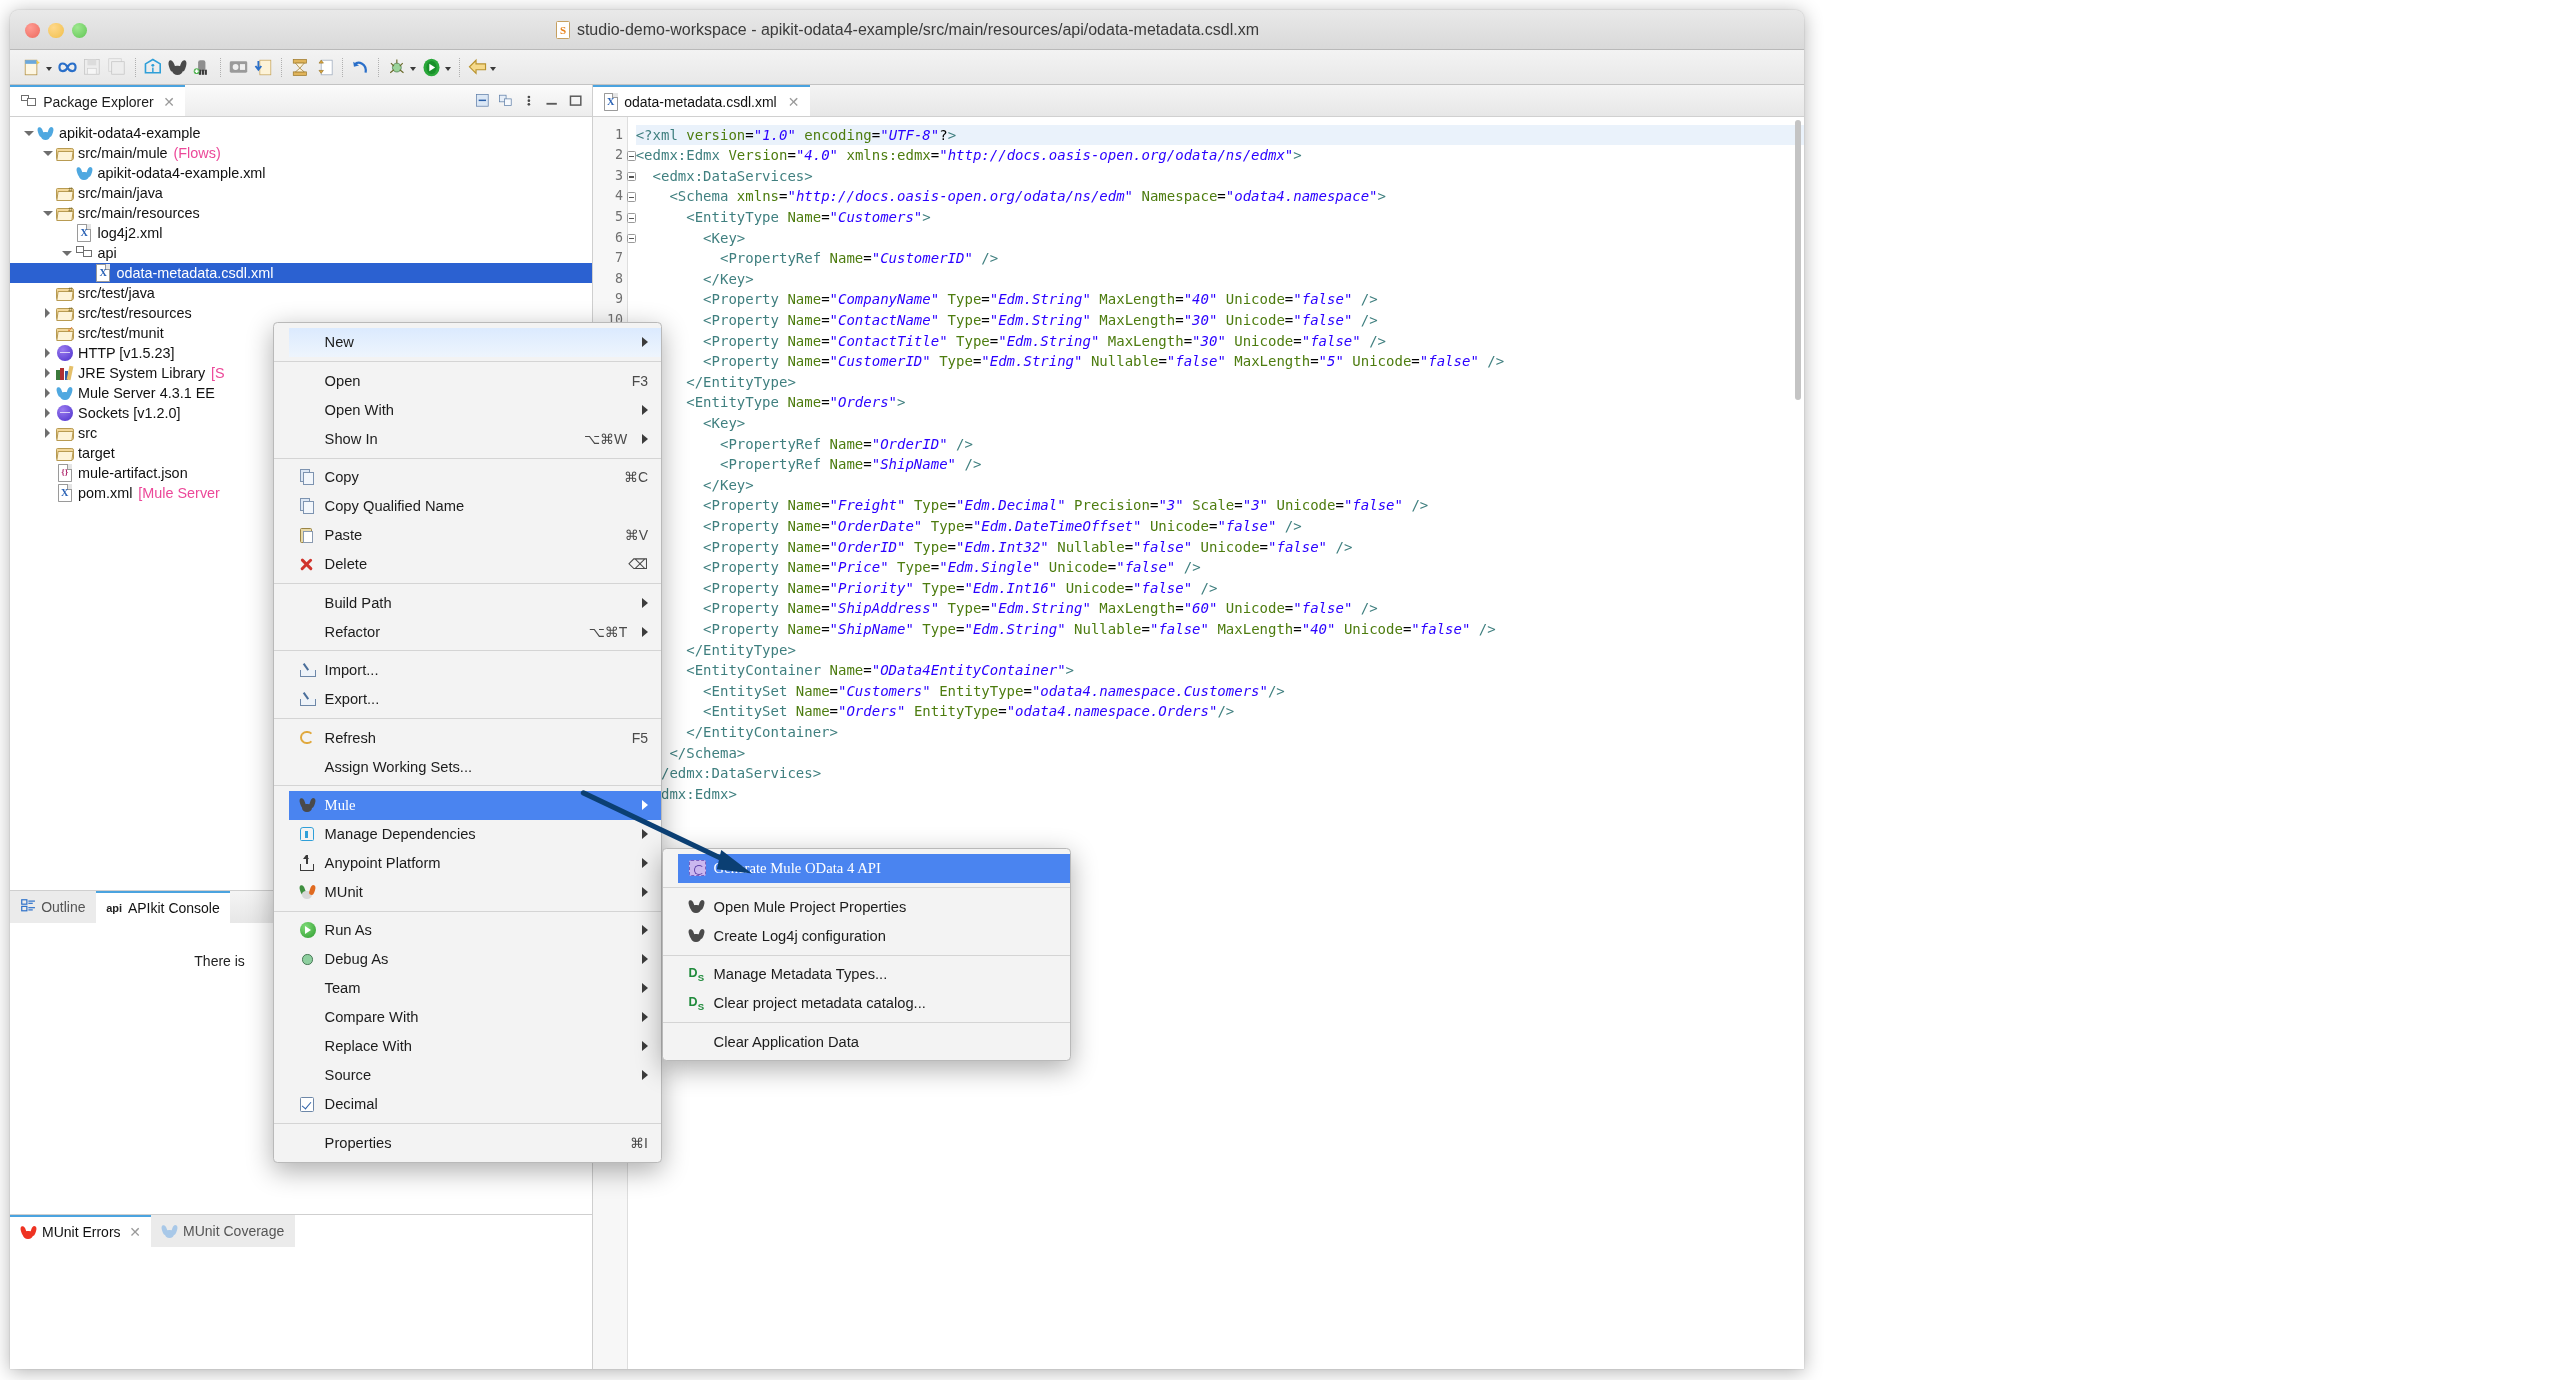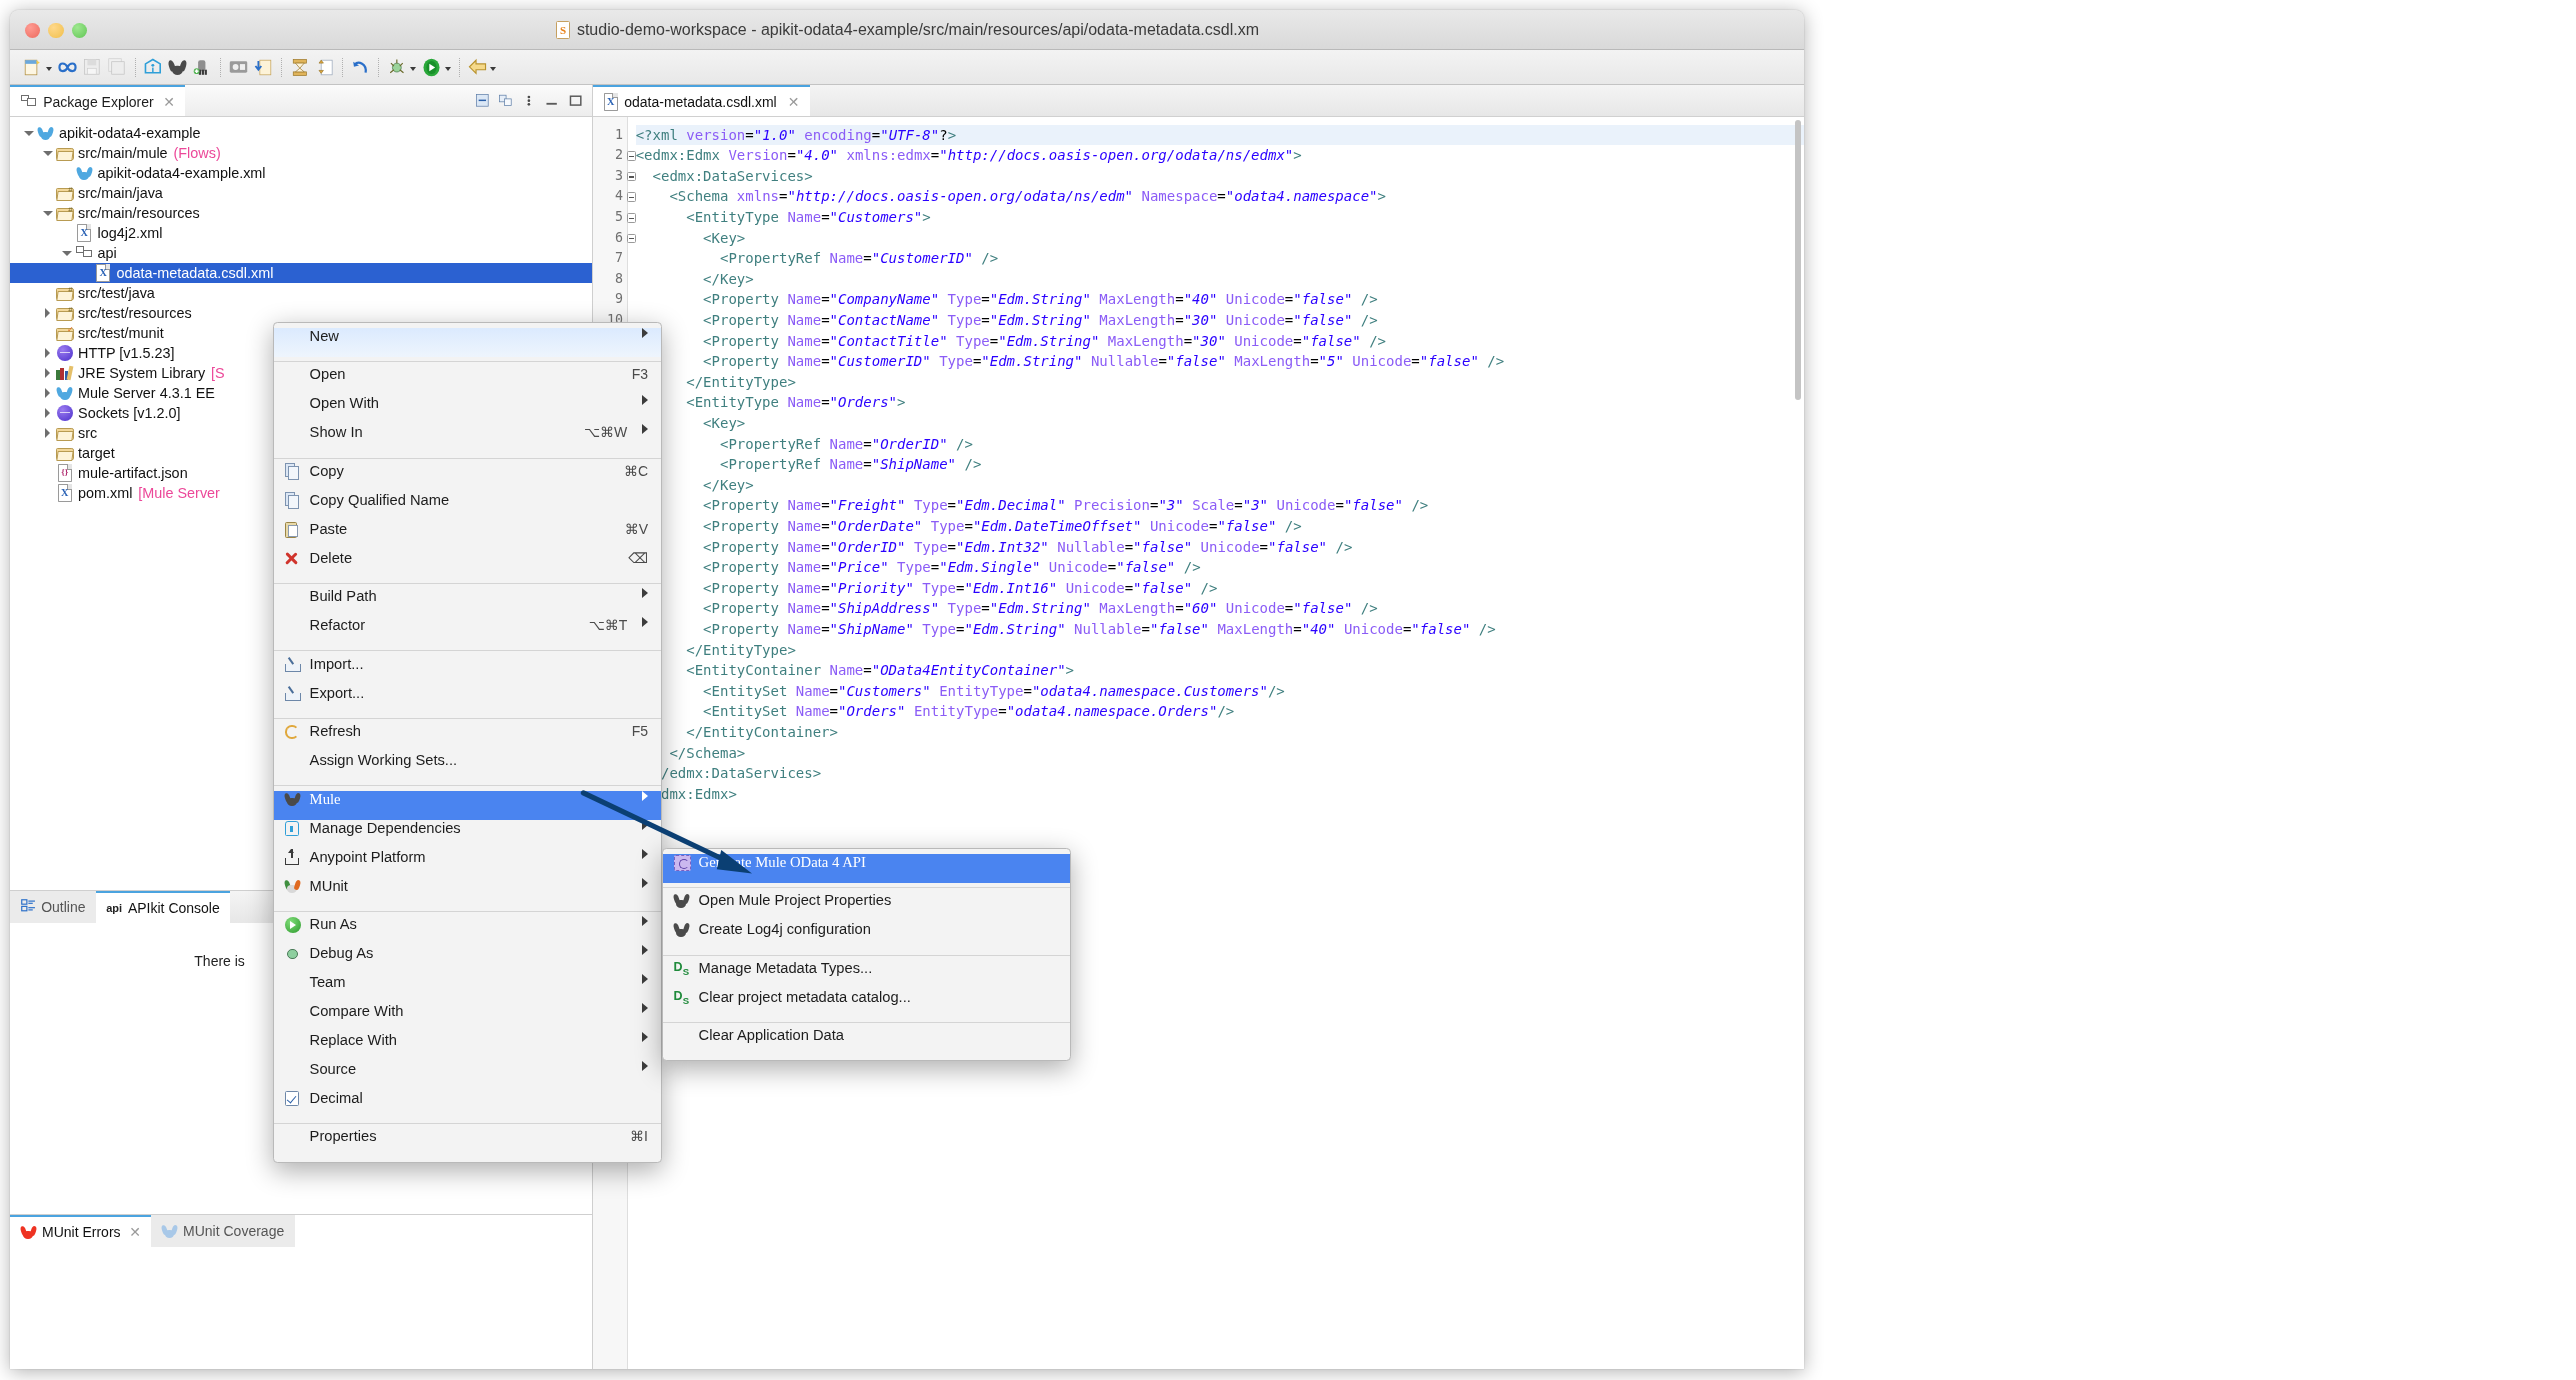--- a/index.html
+++ b/index.html
@@ -188,41 +188,41 @@
   .fold { position:absolute; right:-8.8px; top:5.9px; width:9.6px;height:9.6px;border:0.7px solid #9a9a9a;background:#fff;border-radius:1.5px;}
   .fold:after{content:"";position:absolute;left:1.5px;top:3.7px;width:5.2px;height:1.1px;background:#555;}
   .code {
     flex:1; padding-top:7.4px; padding-left:7.4px;
     font-family:"DejaVu Sans Mono",monospace; font-size:14px; line-height:20.6px;
     white-space:pre; overflow:hidden; color:#000;
   }
   .code .ln { height:20.6px; }
   .code .ln.hl { background:#eaf2fb; }
   .tg { color:#3f7f7f; }        
-  .at { color:#8b5cf6; }        
+  .at { color:#4d7c0f; }        
   .vl { color:#2a00ff; font-style:italic; }
   .eq { color:#000; }
   .qq { color:#2a00ff; }
 
   
   .bottom-right { height: 486px; border-top:0.7px solid #cfcfcf; background:#eceef0; position:relative;}
   .br-head { height:34px; display:flex;align-items:center; background:linear-gradient(to bottom,#f0f0f0,#e6e6e6);}
   .br-label{ font-size:13.3px;color:#4a4a4a; margin-left:19px;}
   .br-panel { position:absolute; left:0; right:0; top:34px; bottom:0; background:#f5f6f7; }
   .gear-wm { position:absolute; right:147px; top:88px; width:110px;height:110px; opacity:.55;}
   .br-msg { position:absolute; right:17.7px; bottom:59px; font-size:15.5px; color:#c9cccf; white-space:nowrap;}
 
   
   .ctxmenu {
     position:absolute; left:263px; top:312px; width:389px;
     background:#f3f3f3; border:0.7px solid #b9b9b9; border-radius:4.4px;
     box-shadow: 0 7.4px 26.5px rgba(0,0,0,.32);
     padding:4.4px 0; font-size:14.7px; color:#1c1c1c; z-index:50;
   }
-  .mi { height:29px; display:flex; padding:0 13.3px 0 10.3px; white-space:nowrap; position:relative;}
+  .mi { height:29px; display:flex; align-items:center; padding:0 13.3px 0 10.3px; white-space:nowrap; position:relative;margin-left:15px;}
   .mi.hl { background:#4a84f0; color:#fff;font-family:Liberation Serif, serif; }
   .mi.first { background: linear-gradient(to bottom,#dbeafe,#eef5fd); }
   .mi .mico { width:25px; height:17.7px; flex:0 0 auto; display:flex;align-items:center;justify-content:flex-start; }
   .mi .mtxt { flex:1; }
   .mi .acc { color:#4a4a4a; font-size:14px; margin-left:14.7px;}
   .mi .arr {
     width:0;height:0;border-top:5.2px solid transparent;border-bottom:5.2px solid transparent;
     border-left:6.6px solid #3c3c3c; margin-left:14.7px;
   }
   .mi.hl .arr { border-left-color:#fff; }

